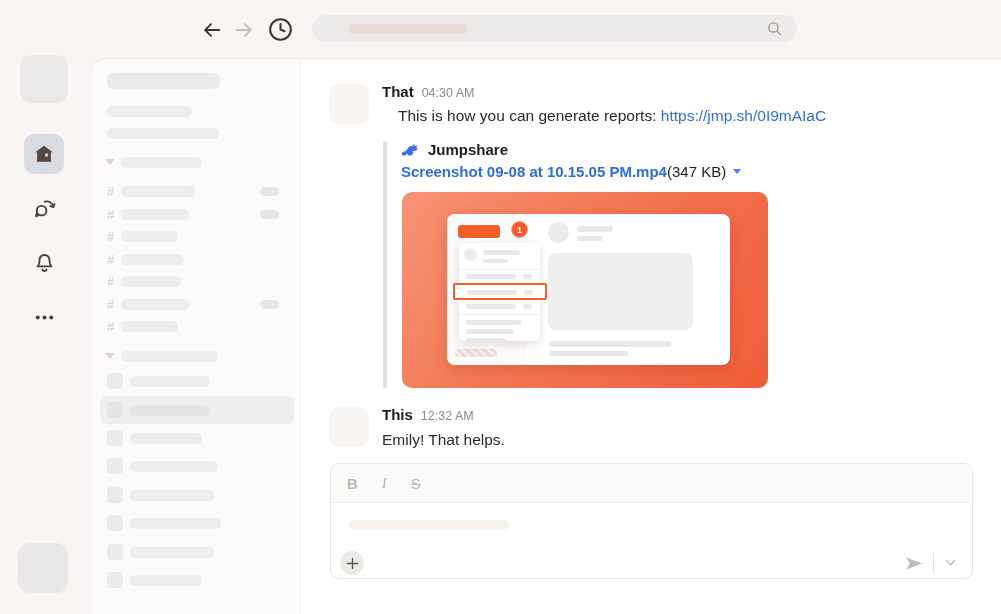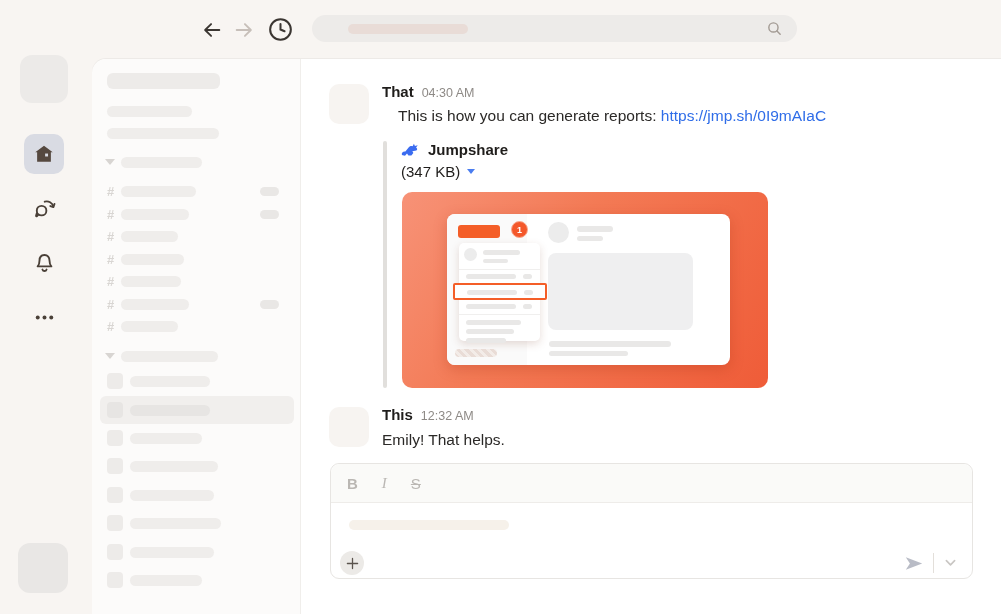--- a/index.html
+++ b/index.html
@@ -229,20 +229,21 @@
   <div class="quote-bar"></div>
 
   <div class="att-provider">
     <svg width="20" height="17" viewBox="0 0 22 18">
       <path d="M1 15 C0.3 12.2 2.4 10.8 4.8 11.2 L8.6 6.6 C9.7 5.2 11.4 4.7 12.8 5.4 L14.2 2.6 L15.3 5.1 L18.4 4.2 L16.6 6.8 C18 7.6 18.3 9.4 16.9 10.1 L12.5 10.9 L13.6 12.8 L11.4 15.5 L8.2 15.5 L6.6 13.4 L4.4 15.8 Z" fill="#3b6cf0"></path>
     </svg>
     <span>Jumpshare</span>
   </div>
 
   <div class="att-file">
+    <a href="#" class="flink">Screenshot 09-08 at 10.15.05 PM.mp4</a>
     <span class="fsize">(347 KB)</span>
     <span class="caret-dn"></span>
   </div>
 
   <div class="thumb">
     <div class="mock-win">
       <div class="mock-leftcol"></div>
       <div class="mock-btn"></div>
       <div class="mock-badge" style="left:64px;top:7px;">
           <span>1</span>

